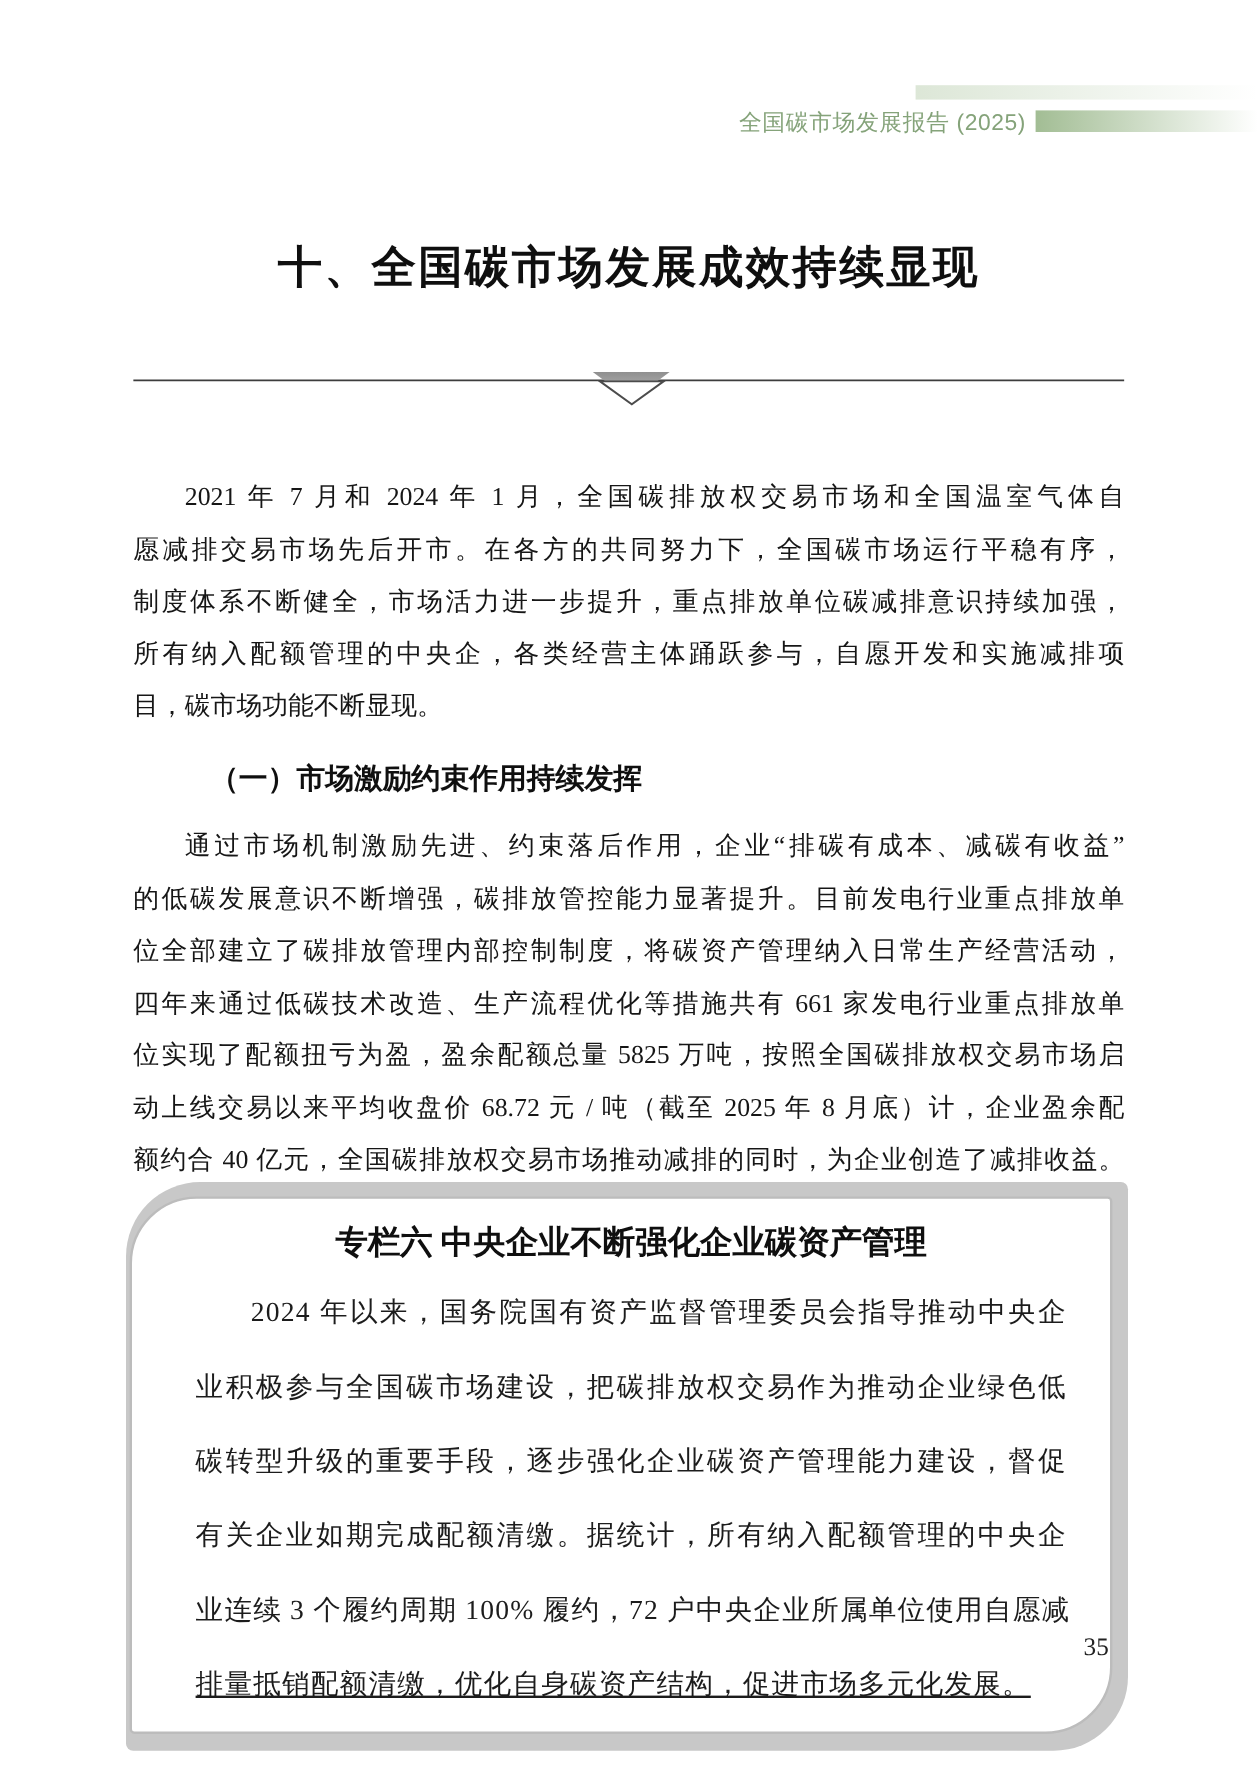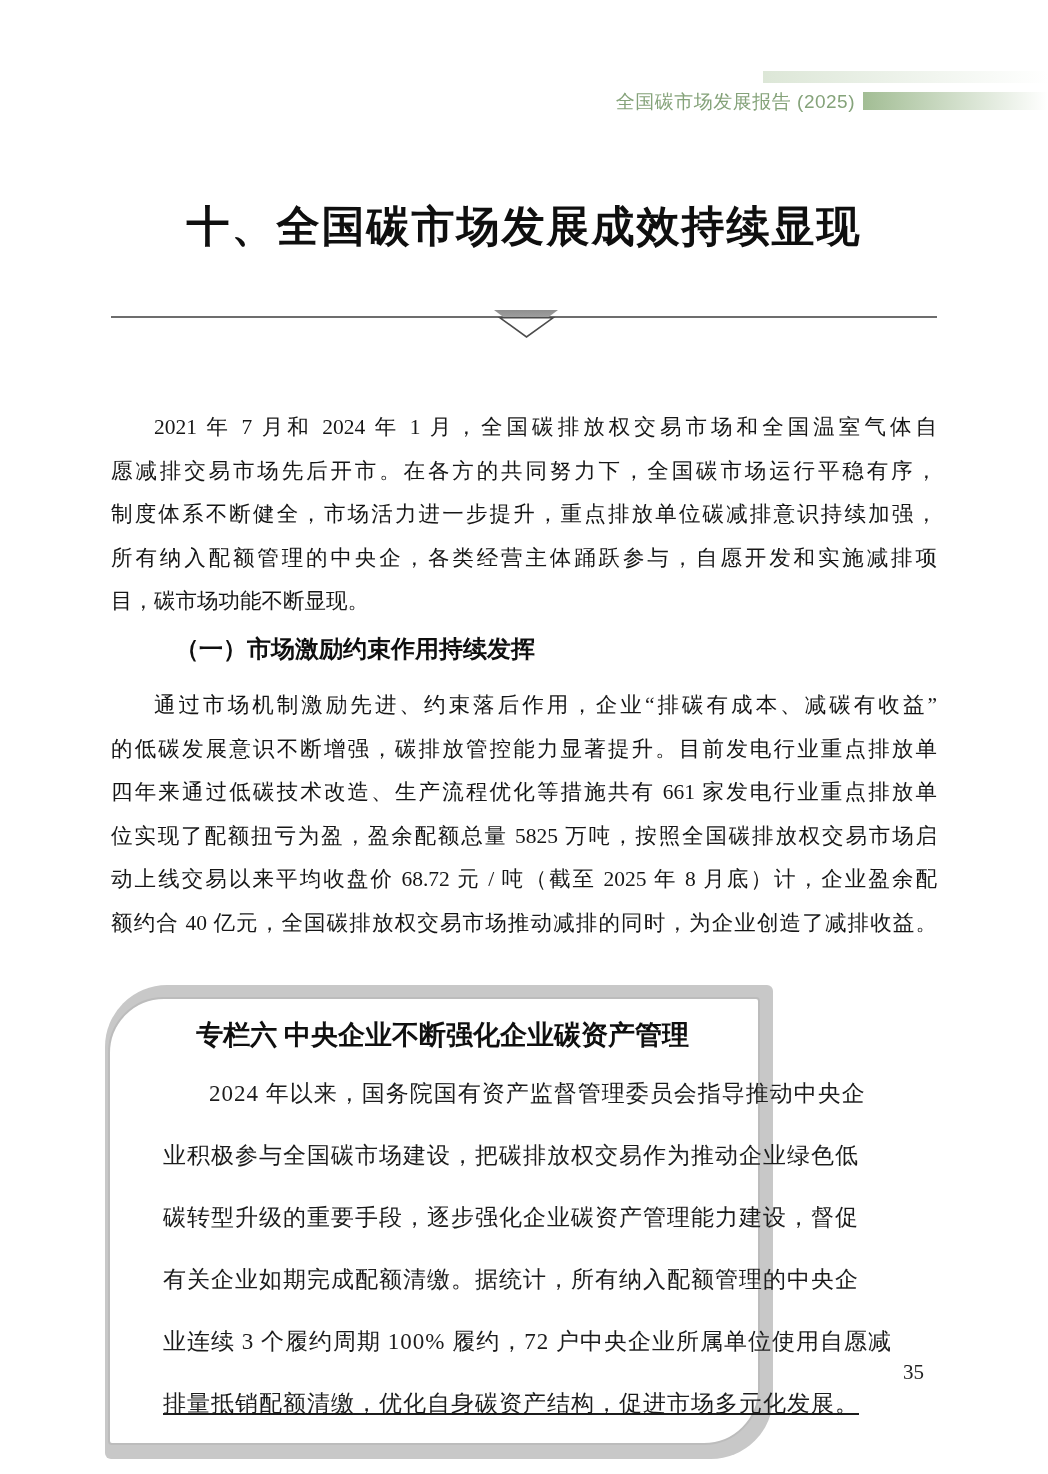--- a/index.html
+++ b/index.html
@@ -42,41 +42,41 @@
   }
 
   
   .chapter-title {
     position: absolute;
     top: 198px;
     left: 0;
     width: 100%;
     margin: 0;
     text-align: center;
-    font-size: 43px;
+    font-size: 37px;
     font-weight: 700;
     letter-spacing: 2px;
     color: #0f0f0f;
   }
 
   .divider {
     position: absolute;
     top: 308px;
     left: 111px;
     width: 826px;
     height: 36px;
   }
 
   
   .para {
     position: absolute;
     left: 111px;
     width: 826px;
   }
-  .para-1 { top: 406px; }
+  .para-1 { top: 393px; }
   .para-2 { top: 684px; }
   .bodyline {
     height: 43.5px;
     line-height: 43.5px;
     font-size: 21.5px;
     text-align: justify;
     text-align-last: justify;
     white-space: nowrap;
     color: #161616;
   }
@@ -93,21 +93,21 @@
     font-size: 24px;
     font-weight: 700;
     color: #0f0f0f;
   }
 
   
   .callout-outer {
     position: absolute;
     top: 985px;
     left: 105px;
-    width: 668px;
+    width: 835px;
     box-sizing: border-box;
     background: #c8c8c8;
     border-radius: 62px 6px 62px 6px;
     padding: 12px 13px 14px 3px;
   }
   .callout-inner {
     background: #ffffff;
     border: 2px solid #bcbcbc;
     border-radius: 56px 4px 56px 4px;
     padding: 16px 36px 18px 53px;
@@ -170,20 +170,21 @@
     <div class="bodyline">制度体系不断健全，市场活力进一步提升，重点排放单位碳减排意识持续加强，</div>
     <div class="bodyline">所有纳入配额管理的中央企，各类经营主体踊跃参与，自愿开发和实施减排项</div>
     <div class="bodyline noj">目，碳市场功能不断显现。</div>
   </div>
 
   <h2 class="section-heading">（一）市场激励约束作用持续发挥</h2>
 
   <div class="para para-2">
     <div class="bodyline indent">通过市场机制激励先进、约束落后作用，企业“排碳有成本、减碳有收益”</div>
     <div class="bodyline">的低碳发展意识不断增强，碳排放管控能力显著提升。目前发电行业重点排放单</div>
+    <div class="bodyline">位全部建立了碳排放管理内部控制制度，将碳资产管理纳入日常生产经营活动，</div>
     <div class="bodyline">四年来通过低碳技术改造、生产流程优化等措施共有 661 家发电行业重点排放单</div>
     <div class="bodyline">位实现了配额扭亏为盈，盈余配额总量 5825 万吨，按照全国碳排放权交易市场启</div>
     <div class="bodyline">动上线交易以来平均收盘价 68.72 元 / 吨（截至 2025 年 8 月底）计，企业盈余配</div>
     <div class="bodyline">额约合 40 亿元，全国碳排放权交易市场推动减排的同时，为企业创造了减排收益。</div>
   </div>
 
   <div class="callout-outer">
     <div class="callout-inner">
       <div class="callout-title">专栏六 中央企业不断强化企业碳资产管理</div>
       <div class="callout-line indent">2024 年以来，国务院国有资产监督管理委员会指导推动中央企</div>

